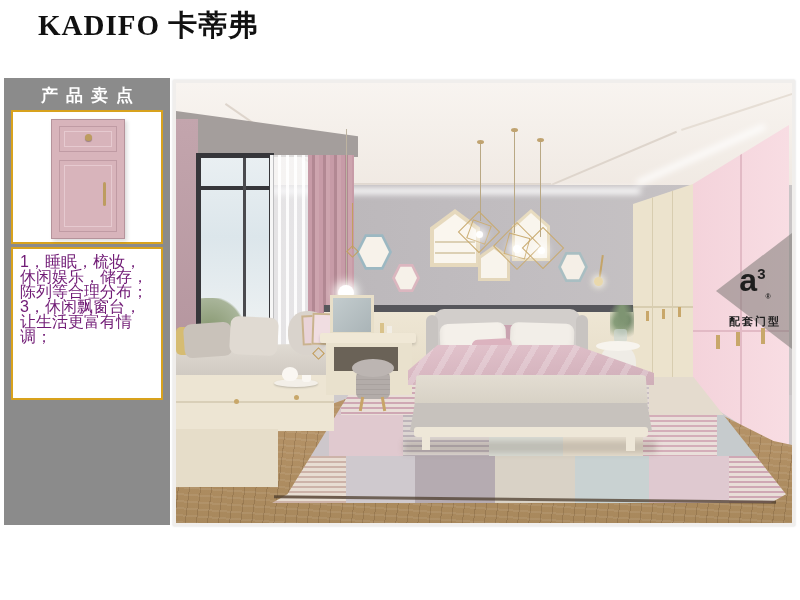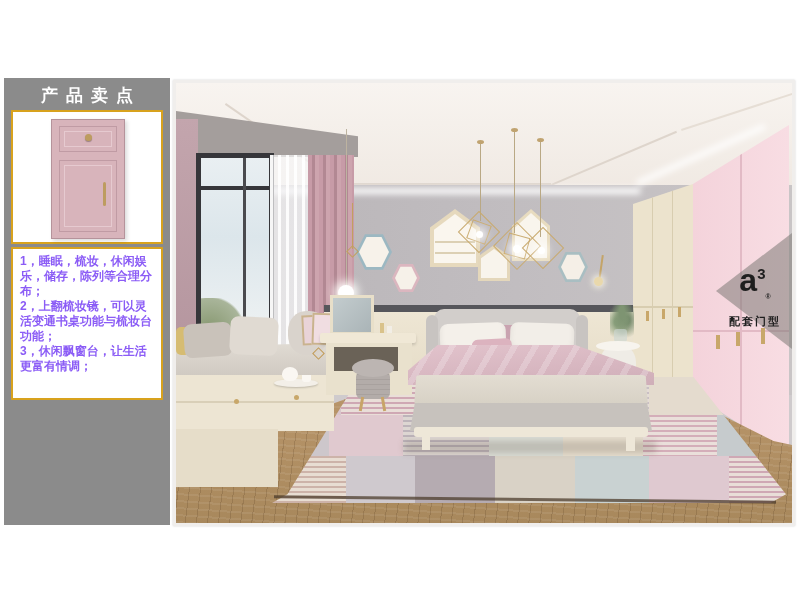--- a/index.html
+++ b/index.html
@@ -16,21 +16,21 @@
 
   
   #sidebar { left:4px; top:78px; width:166px; height:447px; background:#8b8b8b; padding-top:5px; }
   .side-label { width:100%; text-align:center; color:#fff; font-weight:bold;
                 font-size:17px; letter-spacing:8px; text-indent:8px; line-height:22px; margin:2px 0 3px; }
   .gold-box { margin:0 auto 3px; width:152px; background:#fff; border:2px solid #d8a21d; position:relative; }
   #series-box { height:60px; line-height:56px; text-align:center; font-size:15px;
                 font-weight:bold; color:#000; }
   #door-box { height:134px; }
   #points-box { height:153px; padding:5px 7px 0; }
-  #points-box p { font-size:12px; line-height:15px; font-weight:bold; color:#8b5cf6; }
+  #points-box p { font-size:16px; line-height:15px; font-weight:normal; color:#701a75; }
 
   
   .door { left:38px; top:7px; width:74px; height:120px; background:#d8b4bb;
           border:1px solid #b5939b; box-shadow:2px 2px 4px rgba(0,0,0,.15); }
   .door .drawer  { left:7px; top:6px;  width:58px; height:26px; border:1px solid #c09ba4; }
   .door .drawer i{ left:4px; top:4px;  width:48px; height:16px; border:1px solid #e6cad0; display:block; position:absolute;}
   .door .knob { left:33px; top:14px; width:7px; height:7px; border-radius:50%;
                 background:#bd9c60; box-shadow:0 1px 1px rgba(0,0,0,.3); }
   .door .panel  { left:7px; top:40px; width:58px; height:72px; border:1px solid #c09ba4; }
   .door .panel i{ left:4px; top:4px; width:48px; height:62px; border:1px solid #e6cad0; display:block; position:absolute;}
@@ -49,38 +49,38 @@
   #wm-logo { font-size:32px; font-weight:bold; line-height:30px; }
   #wm-logo sup { font-size:15px; }
   #wm-logo .reg { font-size:7px; vertical-align:-8px; }
   #wm-studio { font-size:11px; font-weight:bold; letter-spacing:2px; margin-top:2px; }
 </style>
 </head>
 <body>
 
 <div id="stage">
 
+  <div class="abs" id="brand">KADIFO 卡蒂弗</div>
 
   <div class="abs" id="sidebar">
     <div class="side-label">产品卖点</div>
     <div class="gold-box" id="door-box">
       <div class="abs door">
         <div class="abs drawer">
             <i></i>
           </div>
         <div class="abs knob"></div>
         <div class="abs panel">
             <i></i>
           </div>
         <div class="abs handle"></div>
       </div>
     </div>
     <div class="gold-box" id="points-box">
       <p>1，睡眠，梳妆，休闲娱乐，储存，陈列等合理分布；</p>
-      <p>2，上翻梳妆镜，可以灵活变通书桌功能与梳妆台功能；</p>
       <p>3，休闲飘窗台，让生活更富有情调；</p>
     </div>
   </div>
 
   <div class="abs" id="photo">
 
     <div class="abs" style="left:0;top:0;width:616px;height:120px;background:linear-gradient(180deg,#f8f4f0,#efe8e1);"></div>
     <div class="abs" style="left:50px;top:20px;width:140px;height:2px;background:#ded5cc;transform:rotate(34.8deg);transform-origin:0 0;"></div>
     <div class="abs" style="left:163px;top:100px;width:212px;height:2px;background:#ded5cc;"></div>
     <div class="abs" style="left:375px;top:101px;width:136px;height:2px;background:#ded5cc;transform:rotate(-23deg);transform-origin:0 0;"></div>

